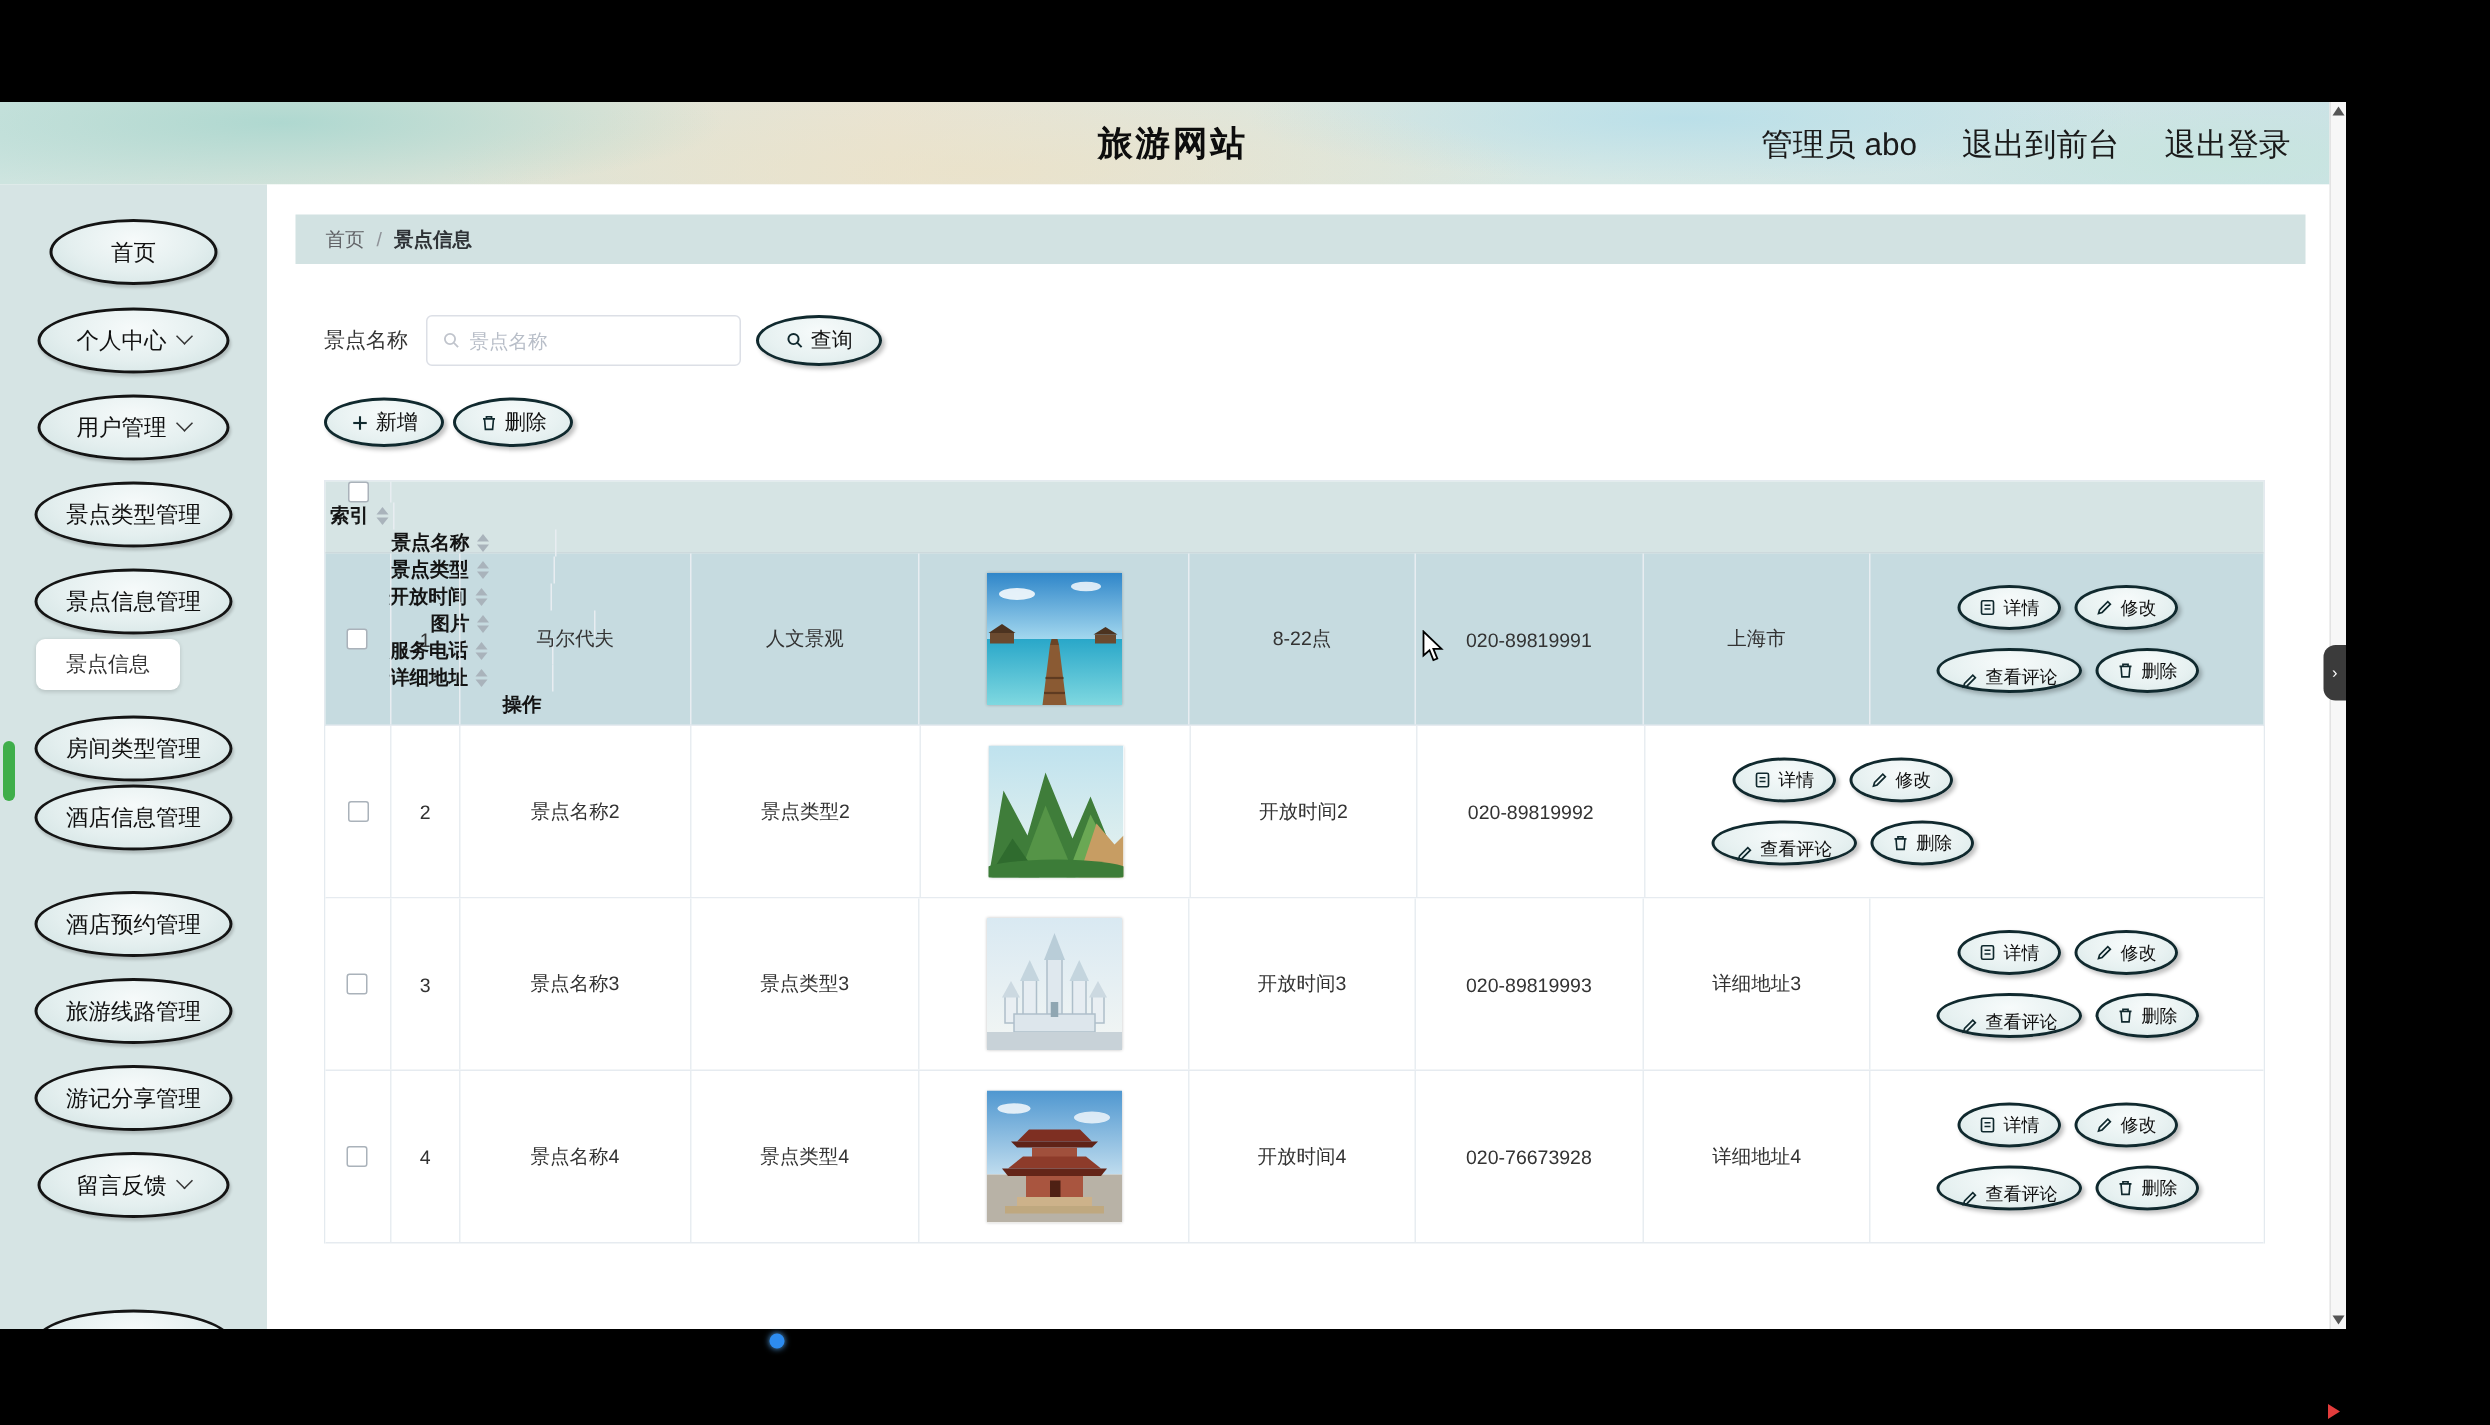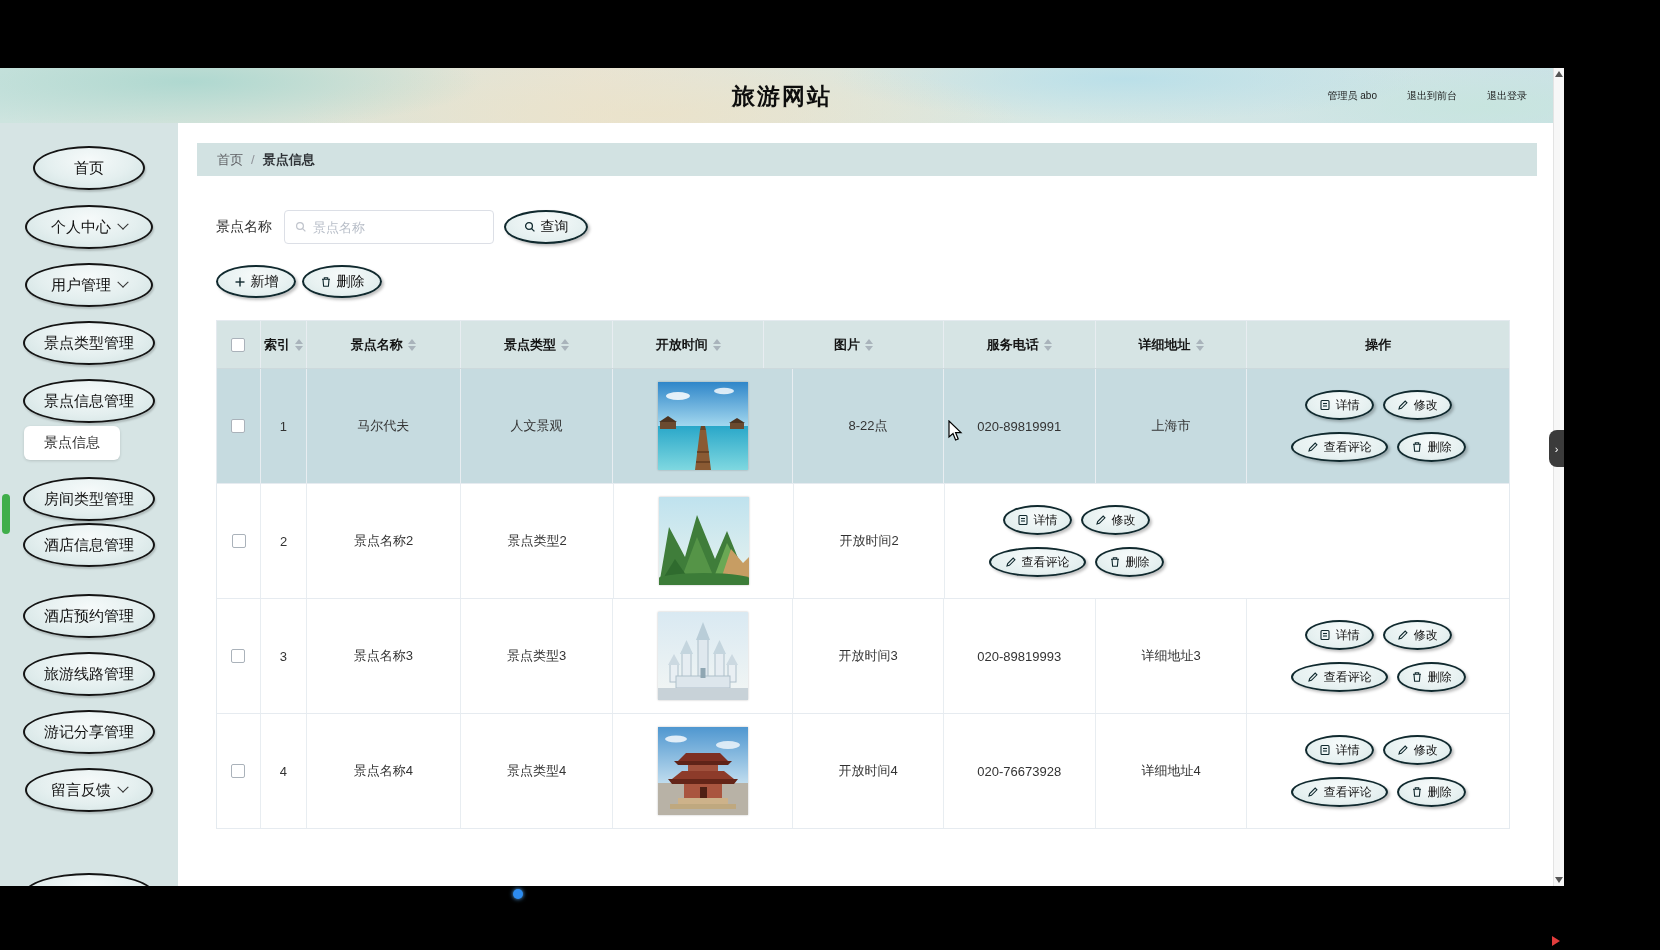--- a/index.html
+++ b/index.html
@@ -12,21 +12,21 @@
   .header { position:absolute; left:0; top:0; width:1564px; height:55px;
     background:
       radial-gradient(ellipse 420px 70px at 12% 25%, rgba(168,214,206,.85), transparent 70%),
       radial-gradient(ellipse 520px 80px at 42% 85%, rgba(235,226,200,.75), transparent 70%),
       radial-gradient(ellipse 420px 60px at 72% 20%, rgba(182,222,233,.85), transparent 70%),
       radial-gradient(ellipse 300px 60px at 95% 70%, rgba(199,229,222,.9), transparent 70%),
       linear-gradient(90deg,#cde4df,#e9e4d3 38%,#d6e8e5 68%,#cbe2e6); }
   .header-title { position:absolute; left:50%; top:50%; transform:translate(-50%,-50%);
     font-size:23px; font-weight:bold; color:#0d0d0d; letter-spacing:2px; }
   .header-links { position:absolute; right:37px; top:0; height:55px; display:flex; align-items:center; gap:30px;
-    font-size:10px; color:#1a1a1a; }
+    font-size:21px; color:#1a1a1a; }
   .header-links span { cursor:pointer; }
 
   
   .sidebar { position:absolute; left:0; top:55px; width:178px; height:763px; background:#d6e4e4; overflow:hidden; }
   .side-item { position:absolute; left:50%; transform:translateX(-50%); height:44px; width:132px;
     border:2px solid #141414; border-radius:50%;
     background:radial-gradient(ellipse at 50% 30%, #f6fafa 0%, #e4efef 55%, #cfe1e1 100%);
     display:flex; align-items:center; justify-content:center; gap:6px;
     font-size:15px; color:#101010; cursor:pointer;
     box-shadow:1px 2px 2px rgba(0,0,0,.18); }
@@ -56,42 +56,42 @@
     border:2px solid #10292e; border-radius:50%;
     background:radial-gradient(ellipse at 50% 30%, #f7fbfb 0%, #e7f1f1 60%, #d8e7e7 100%);
     box-shadow:2px 2px 3px rgba(0,0,0,.25); cursor:pointer; color:#101010;
     font-family:Liberation Serif, serif; }
   .query-btn { margin-left:10px; width:84px; height:34px; font-size:14px; }
   .toolbar { position:absolute; left:38px; top:142px; display:flex; gap:6px; }
   .tool-btn { width:80px; height:33px; font-size:14px; }
 
   
   .table { position:absolute; left:38px; top:197px; width:1294px; border:1px solid #e4eaef; border-bottom:none; }
-  .t-head { display:flex; height:48px; background:#d6e4e4; border-bottom:1px solid #cdd9dc; }
+  .t-head { display:flex; height:48px; background:#d6e4e4; border-bottom:1px solid #cdd9dc;flex-direction:column; }
   .t-row { display:flex; height:115px; background:#fff; border-bottom:1px solid #e6ebf0; }
   .t-row.selected { background:#c6dbe0; }
   .cell { display:flex; align-items:center; justify-content:center; border-right:1px solid #e8edf1;
     font-size:13px; color:#333; text-align:center; }
   .t-head .cell { font-weight:bold; color:#141414; font-size:13px; }
   .cell:last-child { border-right:none; }
   .c-check{width:44px}.c-idx{width:46px}.c-name{width:154px}.c-type{width:153px}.c-img{width:180px}
   .c-time{width:151px}.c-phone{width:152px}.c-addr{width:152px}.c-ops{width:262px}
 
   .checkbox { width:14px; height:14px; border:1px solid #aab2ba; border-radius:2px; background:#fff;
     display:inline-block; cursor:pointer; }
   .sort { display:inline-flex; flex-direction:column; gap:2px; margin-left:5px; cursor:pointer; }
   .s-up { width:0;height:0;border-left:4px solid transparent;border-right:4px solid transparent;border-bottom:5px solid #a9b3bb; }
   .s-down { width:0;height:0;border-left:4px solid transparent;border-right:4px solid transparent;border-top:5px solid #a9b3bb; }
 
   .thumb { width:90px; height:88px; display:block; box-shadow:0 0 2px rgba(0,0,0,.25); }
 
   .ops { display:flex; flex-direction:column; gap:12px; align-items:center; width:100%; }
   .ops-line { display:flex; gap:9px; justify-content:center; }
   .op-btn { height:30px; padding:0 12px; font-size:12px; }
-  .op-btn.wide { padding:0 14px; }
+  .op-btn.wide { padding:0 14px;align-items:flex-end; }
   .ic { width:12px; height:12px; flex:0 0 auto; }
 
   
   .scrollbar { position:absolute; left:1553px; top:68px; width:11px; height:818px; background:#f7f7f7;
     border-left:1px solid #e3e3e3; cursor:pointer; }
   .sb-thumb { position:absolute; left:1.5px; top:494px; width:8px; height:40px; background:#3fae4a; border-radius:4px; }
   .sb-up { position:absolute; left:1.5px; top:3px; width:0;height:0; border-left:4px solid transparent; border-right:4px solid transparent; border-bottom:6px solid #555; }
   .sb-down { position:absolute; left:1.5px; bottom:3px; width:0;height:0; border-left:4px solid transparent; border-right:4px solid transparent; border-top:6px solid #555; }
 
   .panel-tab { position:absolute; left:1549px; top:430px; width:15px; height:37px; background:#3b3b3b;
@@ -354,20 +354,21 @@
             <rect width="90" height="88" fill="url(#sky2)"></rect>
             <polygon points="0,88 10,30 26,60 38,18 56,62 68,34 90,88" fill="#3f7d3a"></polygon>
             <polygon points="20,88 38,40 58,88" fill="#559447"></polygon>
             <polygon points="52,88 68,46 90,88" fill="#6aa854"></polygon>
             <polygon points="60,88 72,52 84,66 90,60 90,88" fill="#c79d63"></polygon>
             <polygon points="0,88 16,62 34,88" fill="#2f6b2e"></polygon>
             <ellipse cx="45" cy="84" rx="50" ry="8" fill="#3c7c38"></ellipse>
           </svg>
         </div>
         <div class="cell c-time">开放时间2</div>
+        <div class="cell c-phone">020-89819992</div>
         <div class="cell c-ops">
           <div class="ops">
             <div class="ops-line">
               <button class="oval-btn op-btn">
                 <svg class="ic" viewBox="0 0 12 12">
                     <rect x="2" y="1.5" width="8" height="9" rx="1" fill="none" stroke="#10292e" stroke-width="1.1"></rect>
                     <line x1="4" y1="4.5" x2="8" y2="4.5" stroke="#10292e" stroke-width="1.1"></line>
                     <line x1="4" y1="7" x2="8" y2="7" stroke="#10292e" stroke-width="1.1"></line>
                   </svg>
                 <span>详情</span>

